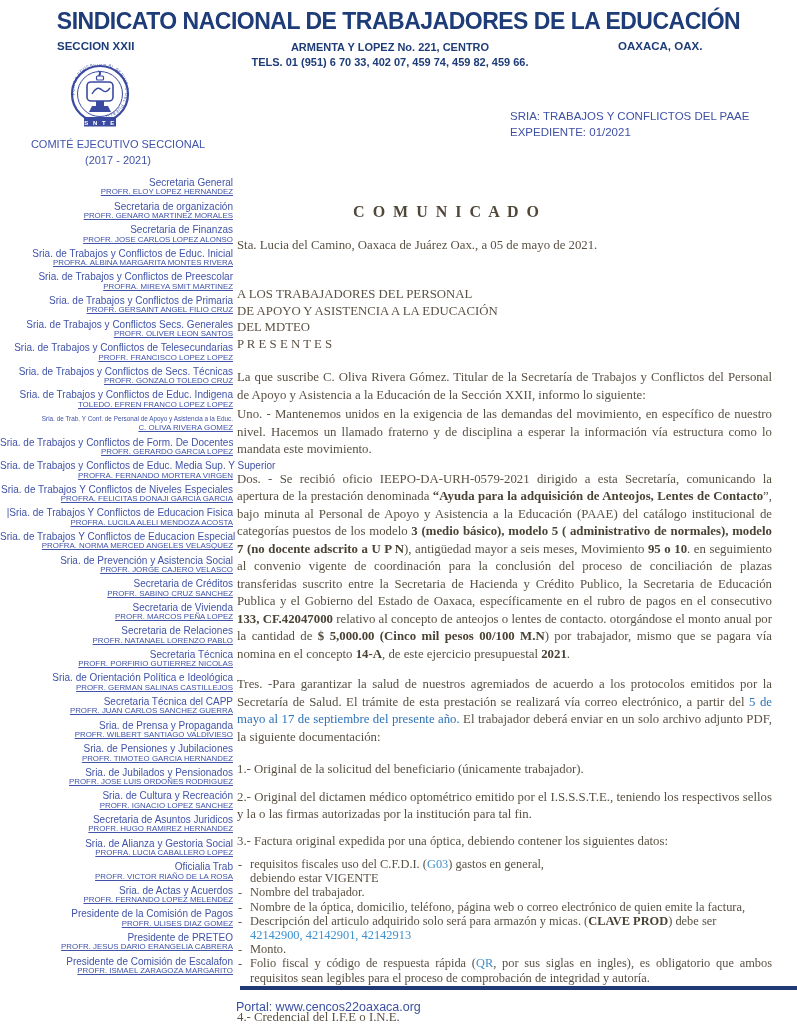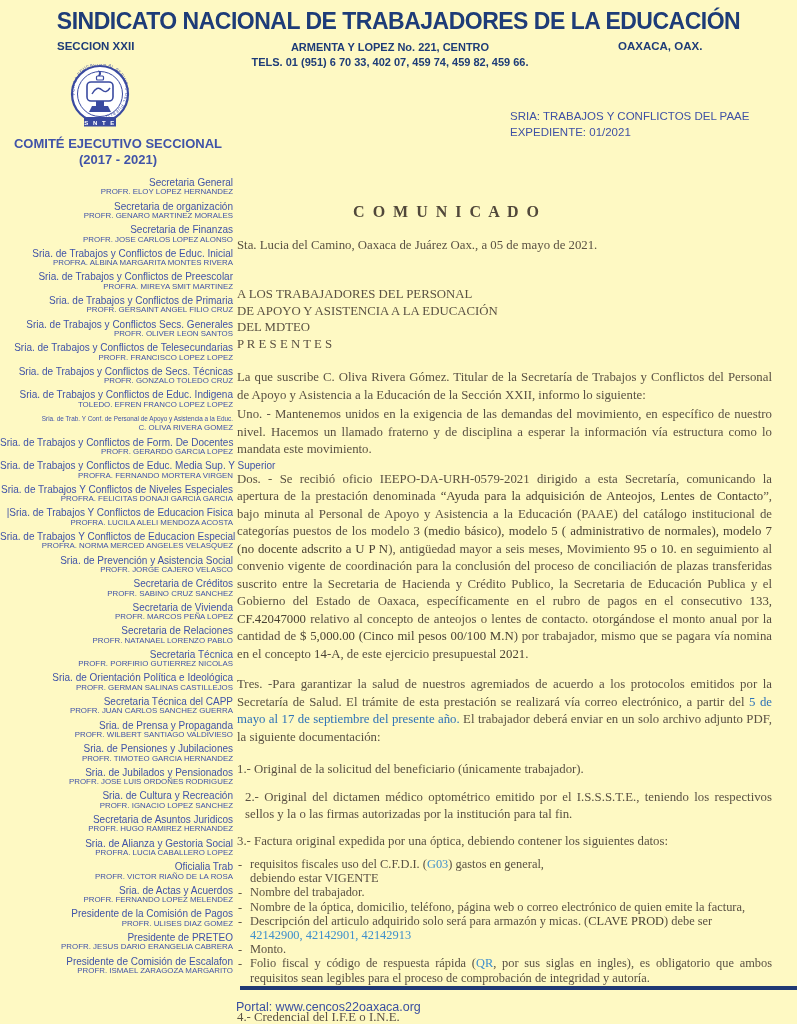--- a/index.html
+++ b/index.html
@@ -1,71 +1,71 @@
 <!DOCTYPE html>
 <html><head>
 <meta charset="utf-8">
 <style>
   * { margin:0; padding:0; box-sizing:border-box; }
   body { background:#e8e8e8; font-family:"Liberation Sans", sans-serif; }
   .page {
     position:relative; width:797px; height:1024px; margin:0 auto;
-    background:#fef9c3; overflow:hidden;
+    background:#ffffff; overflow:hidden;
   }
 
   
   .doc-title {
     position:absolute; top:8px; left:0; width:100%;
     text-align:center; font-size:23px; font-weight:bold;
     color:#1e3c78; letter-spacing:-0.5px;
   }
   .hdr-section { position:absolute; top:40px; left:57px; font-size:11.5px; font-weight:bold; color:#1e3c78; }
   .hdr-center  { position:absolute; top:40px; left:230px; width:320px; text-align:center; font-size:11px; font-weight:bold; color:#1e3c78; line-height:15px; }
   .hdr-city    { position:absolute; top:40px; left:618px; font-size:11.5px; font-weight:bold; color:#1e3c78; }
   .hdr-meta    { position:absolute; top:108px; left:510px; font-size:11.5px; color:#3f51a5; line-height:16px; }
 
   .logo { position:absolute; top:64px; left:62px; }
 
   
   .committee {
     position:absolute; top:136px; left:10px; width:216px;
-    text-align:center; font-size:13px; color:#4053a8; line-height:16px;font-weight:bold;
+    text-align:center; font-size:11px; color:#4053a8; line-height:16px;
   }
   .members {
     position:absolute; top:178px; left:0px; width:233px;
     text-align:right; color:#4053a8;
   }
   .member { margin-bottom:4.2px; }
   .member .role  { font-size:10px; line-height:9.4px; white-space:nowrap; }
   .member .role.sm { font-size:6.4px; }
-  .member .mname { font-size:7.9px; line-height:10px; white-space:nowrap; }
+  .member .mname { font-size:7.9px; line-height:10px; white-space:nowrap;text-decoration:underline; }
 
   
   .main {
     position:absolute; top:195px; left:237px; width:535px;
     font-family:"Liberation Serif", serif; font-size:12.8px;
     color:#5a5143; line-height:17.5px;
   }
   .heading { text-align:center; padding-right:115px; font-weight:bold; font-size:16px; letter-spacing:2px; margin-top:8px; color:#51483a; }
   .dateline { margin-top:16px; }
   .addressee { margin-top:32px; line-height:16.5px; }
   .para { text-align:justify; }
   .intro { margin-top:17px; }
   .p-uno { margin-top:2px; }
   .p-dos { margin-top:12px; }
   .p-tres { margin-top:13px; }
   .n-item1 { margin-top:15px; }
-  .n-item2 { margin-top:10px; text-align:justify;margin-left:8px; }
+  .n-item2 { margin-top:10px; text-align:justify; }
   .n-item3 { margin-top:9px; }
   .bullets { margin-top:7px; }
   .bullet { position:relative; padding-left:13px; line-height:14.2px; font-size:12.4px; text-align:justify; }
   .bullet::before { content:"-"; position:absolute; left:1px; top:0; }
   .n-item4 { margin-top:24px; }
 
-  .b { font-weight:normal; color:#4a4234; }
+  .b { font-weight:bold; color:#4a4234; }
   .blue  { color:#2e73b8; }
   .blue2 { color:#3f8fcc; }
 
   
   .foot-rule { position:absolute; top:986px; left:240px; right:0px; height:4px; background:#203a75; }
   .foot-portal { position:absolute; top:1000px; left:236px; font-size:12.5px; color:#3a4fa0; }
 </style>
 </head>
 <body>
 

